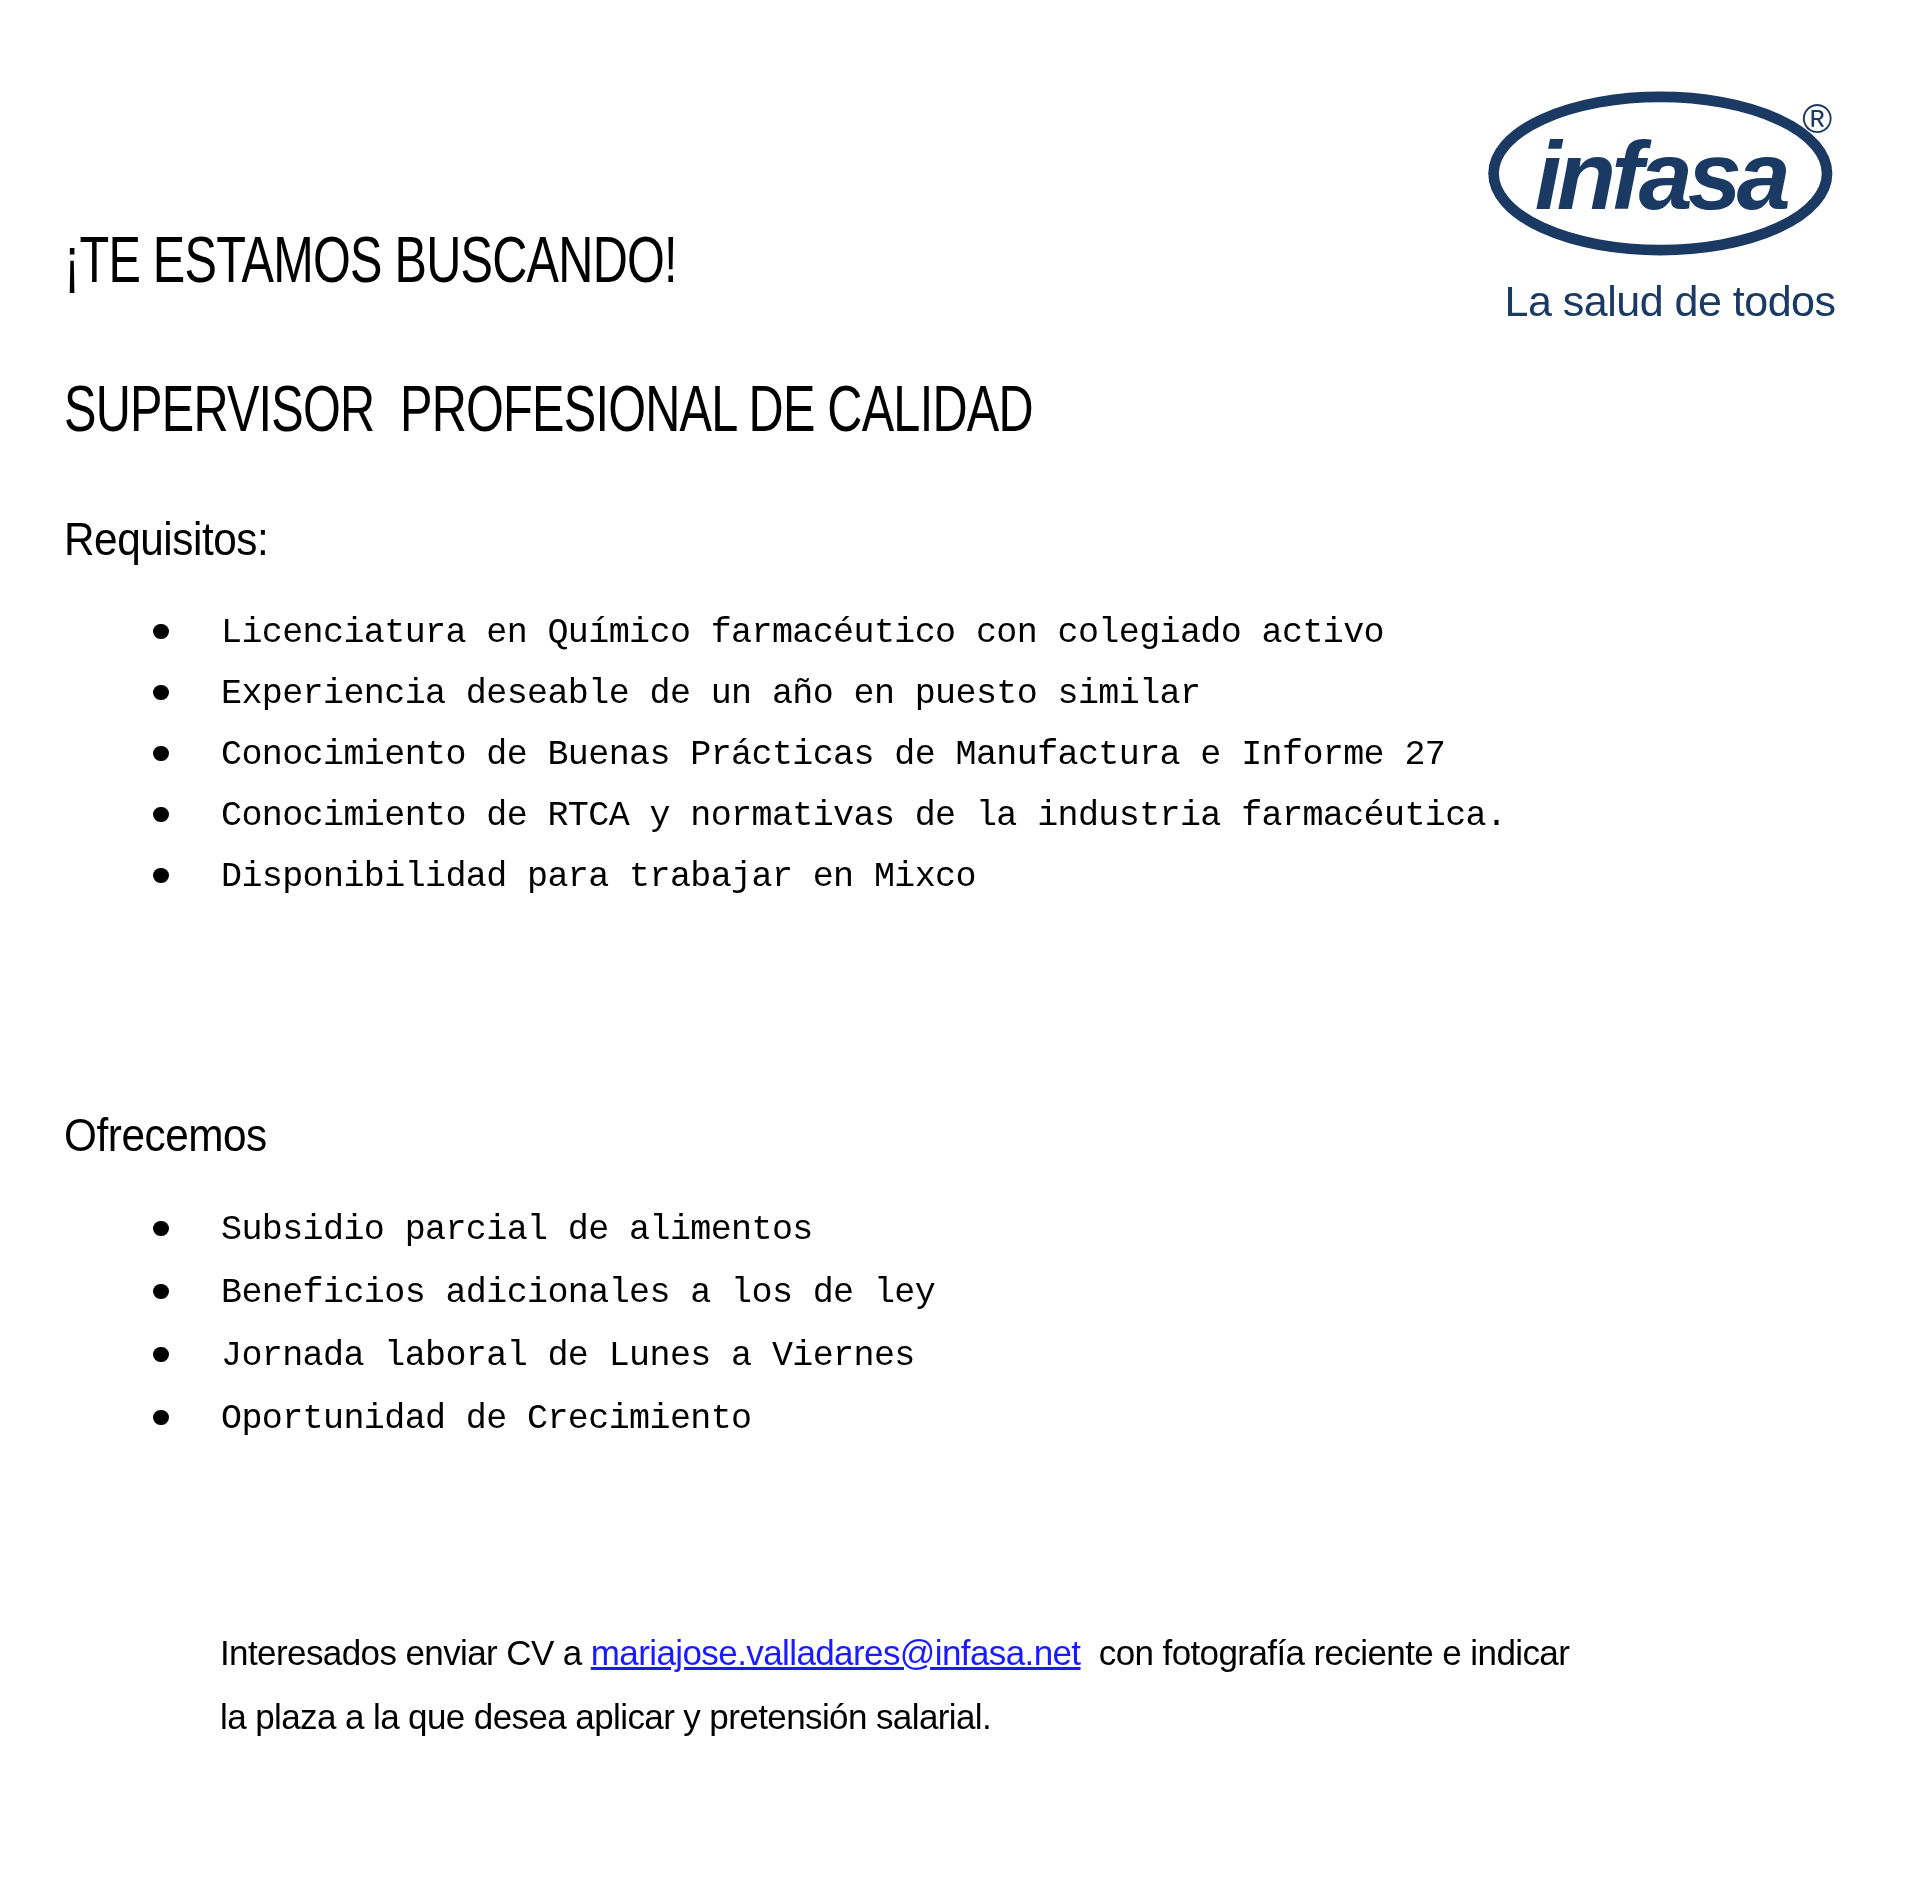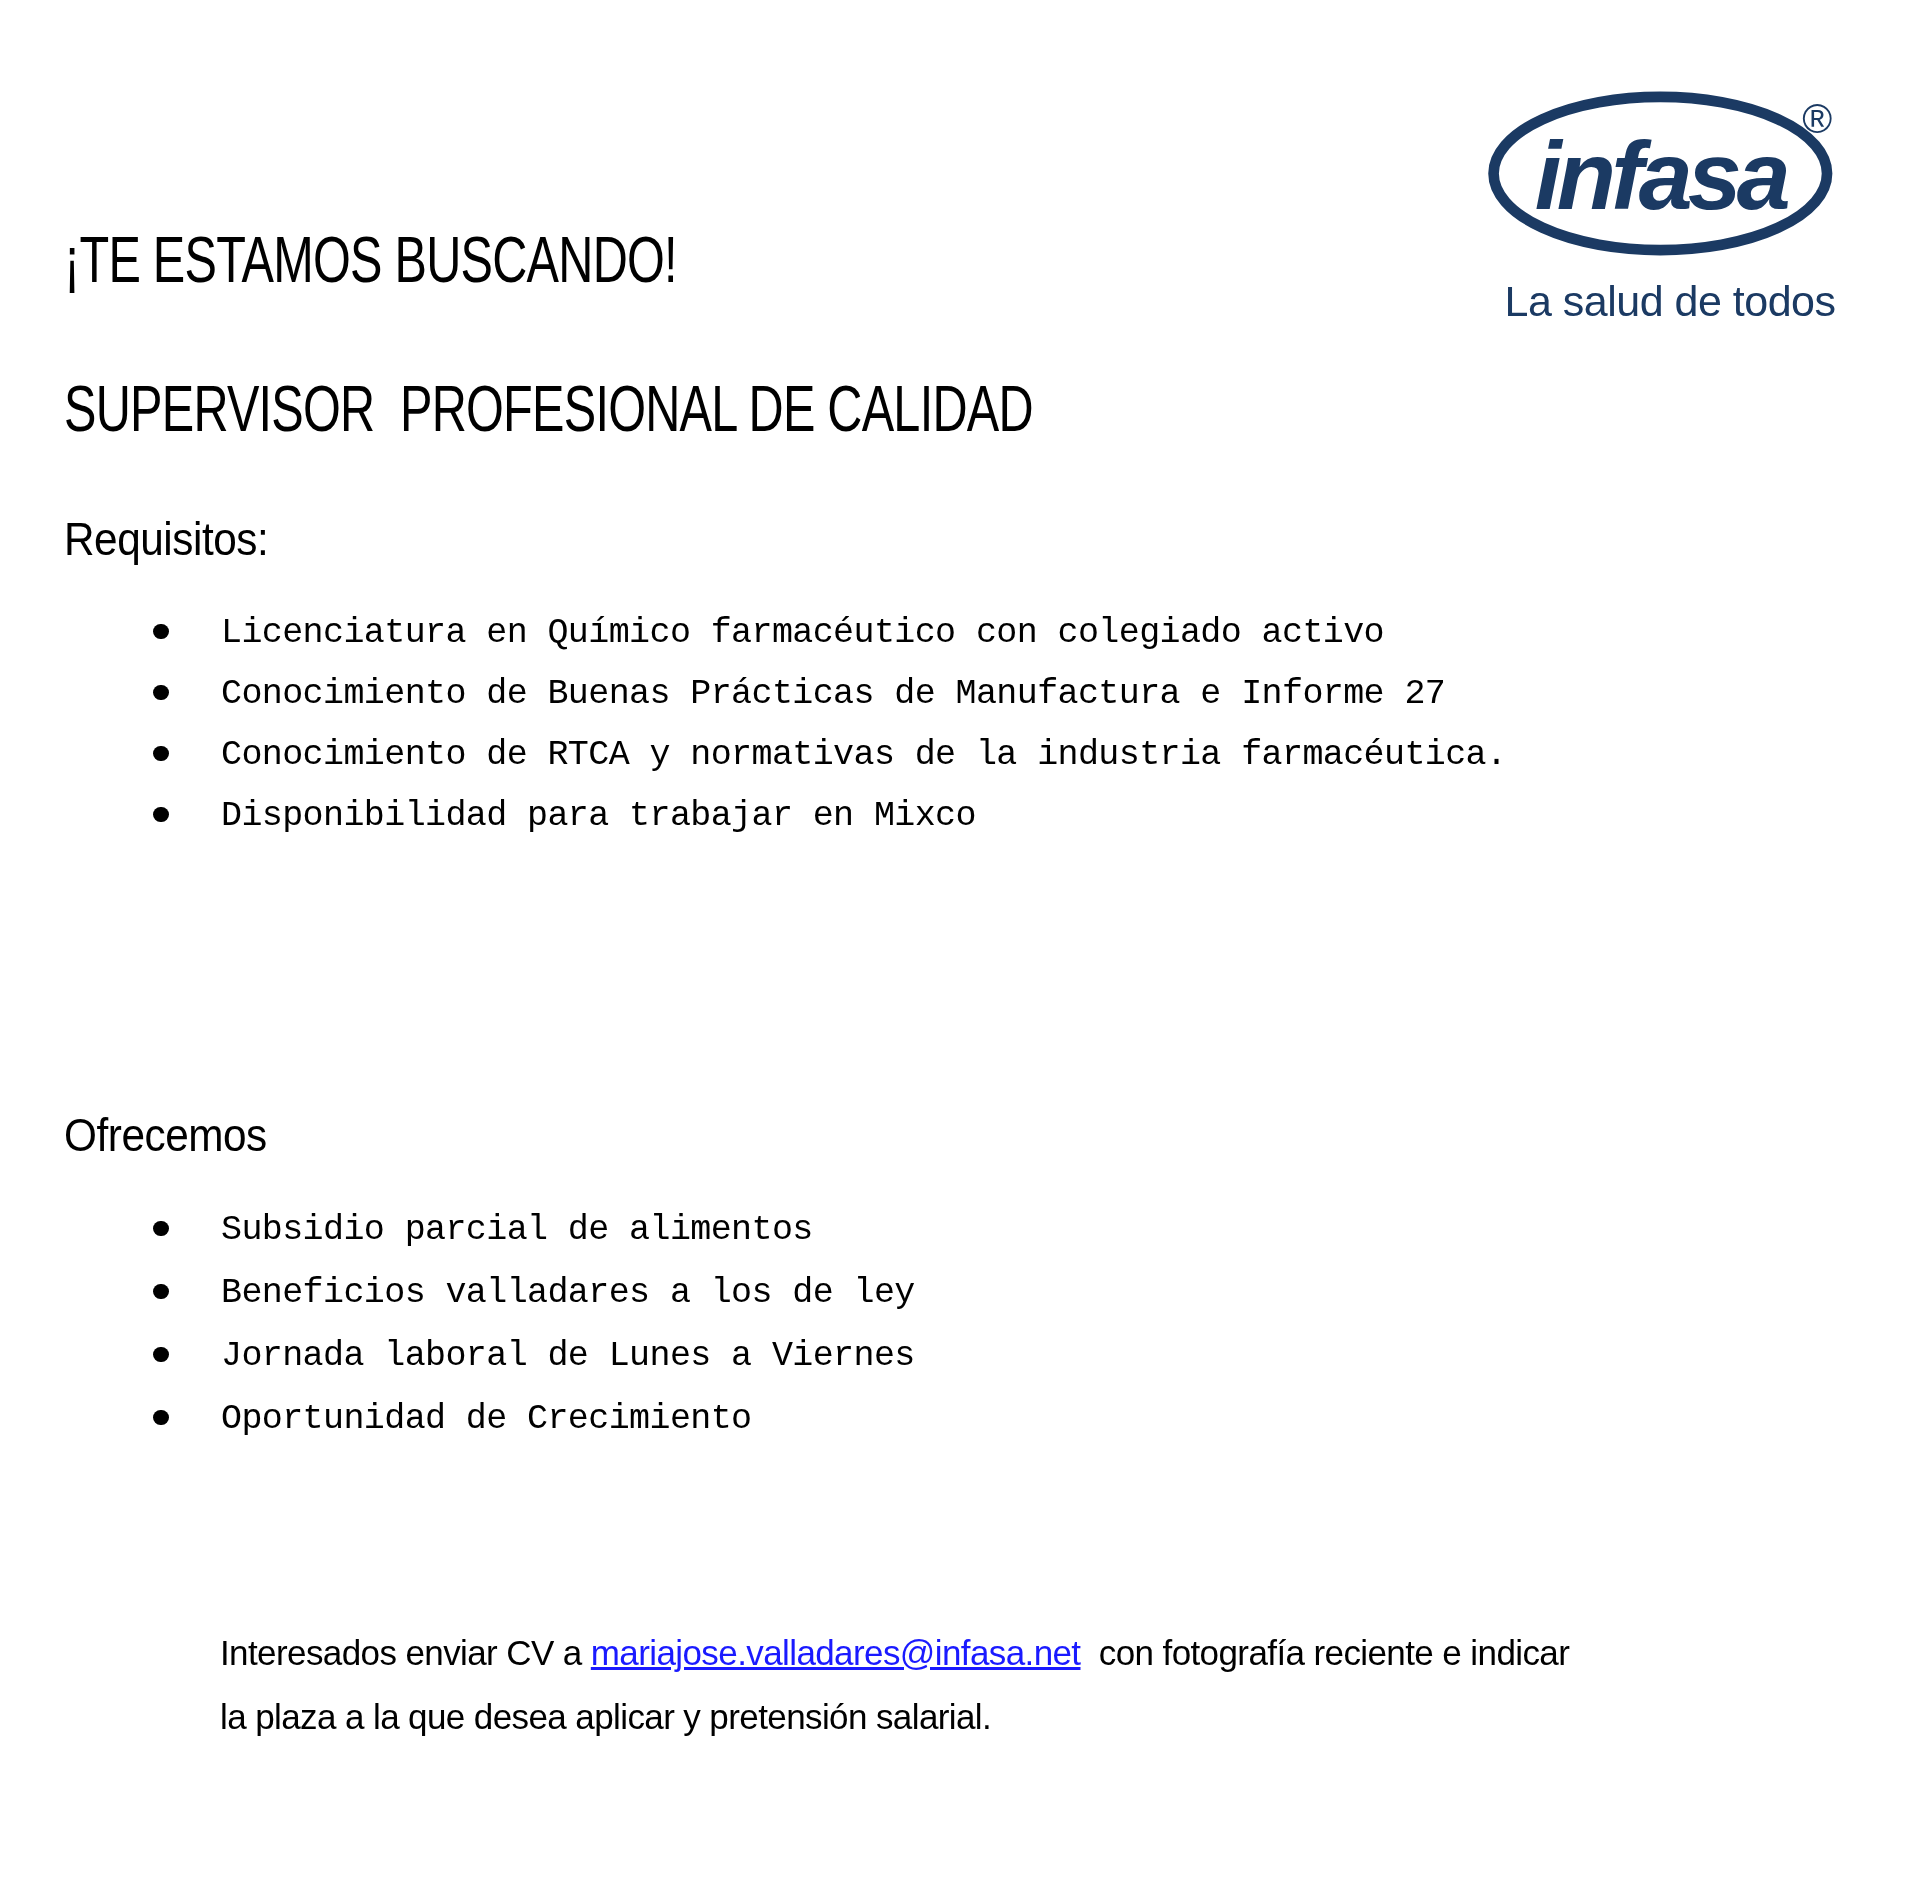--- a/index.html
+++ b/index.html
@@ -100,30 +100,31 @@
     </svg>
     <div class="tagline">La salud de todos</div>
   </div>
 
   <div class="job-title">SUPERVISOR  PROFESIONAL DE CALIDAD</div>
 
   <div class="section-heading requisitos">Requisitos:</div>
 
   <ul class="bullets group1">
     <li>Licenciatura en Químico farmacéutico con colegiado activo</li>
+    <li>Experiencia deseable de un año en puesto similar</li>
     <li>Conocimiento de Buenas Prácticas de Manufactura e Informe 27</li>
     <li>Conocimiento de RTCA y normativas de la industria farmacéutica.</li>
     <li>Disponibilidad para trabajar en Mixco</li>
   </ul>
 
   <div class="section-heading ofrecemos">Ofrecemos</div>
 
   <ul class="bullets group2">
     <li>Subsidio parcial de alimentos</li>
-    <li>Beneficios valladares a los de ley</li>
+    <li>Beneficios adicionales a los de ley</li>
     <li>Jornada laboral de Lunes a Viernes</li>
     <li>Oportunidad de Crecimiento</li>
   </ul>
 
   <div class="contact"><span>Interesados enviar CV a </span><a>mariajose.valladares@infasa.net</a><span>  con fotografía reciente e indicar</span><br><span>la plaza a la que desea aplicar y pretensión salarial.</span></div>
 
 </div>
 
 
 </body></html>

